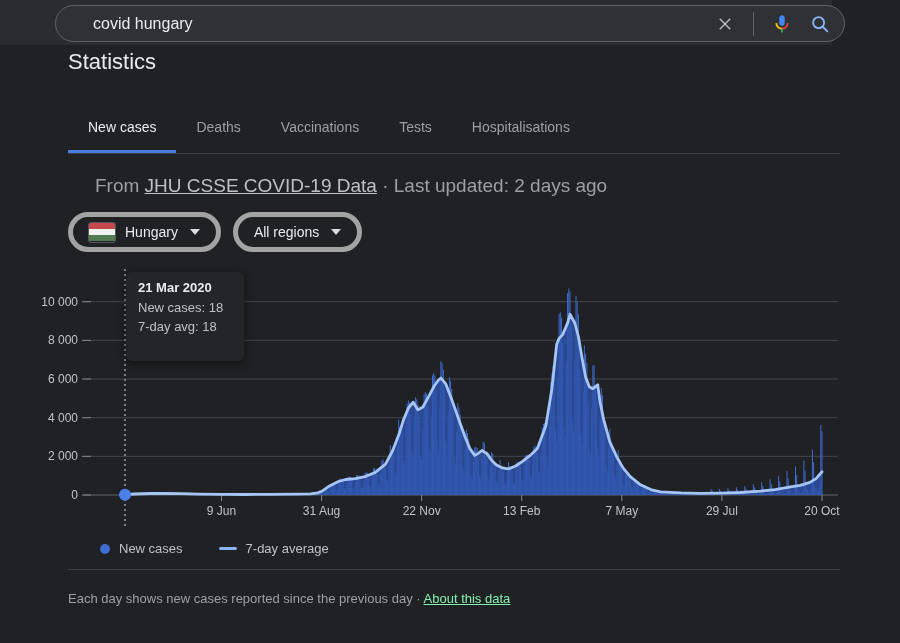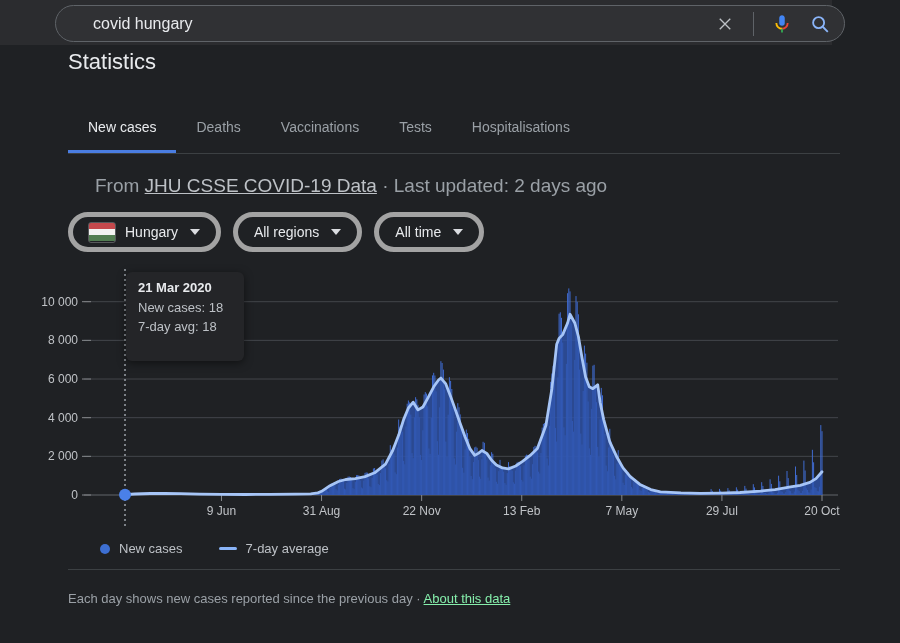--- a/index.html
+++ b/index.html
@@ -120,24 +120,20 @@
         <div class="white"></div>
         <div class="green"></div>
       </span>
     <span>Hungary</span>
     <span class="caret"></span>
   </div>
   <div class="pill">
     <span>All regions</span>
     <span class="caret"></span>
   </div>
-  <div class="pill">
-    <span>All time</span>
-    <span class="caret"></span>
-  </div>
 </div>
 
 <div class="chart-wrap">
   <svg width="900" height="285" viewBox="0 0 900 285">
       <line x1="84" y1="240" x2="838" y2="240" stroke="#63666b" stroke-width="1"></line>
       <line x1="82" y1="240" x2="91" y2="240" stroke="#85888c" stroke-width="1"></line>
       <text x="78" y="244" text-anchor="end" fill="#c0c3c7" font-size="12" font-family="&quot;Liberation Sans&quot;, sans-serif">0</text>
       <line x1="84" y1="201.34" x2="838" y2="201.34" stroke="#43464b" stroke-width="1"></line>
       <line x1="82" y1="201.34" x2="91" y2="201.34" stroke="#85888c" stroke-width="1"></line>
       <text x="78" y="205.34" text-anchor="end" fill="#c0c3c7" font-size="12" font-family="&quot;Liberation Sans&quot;, sans-serif">2 000</text>

